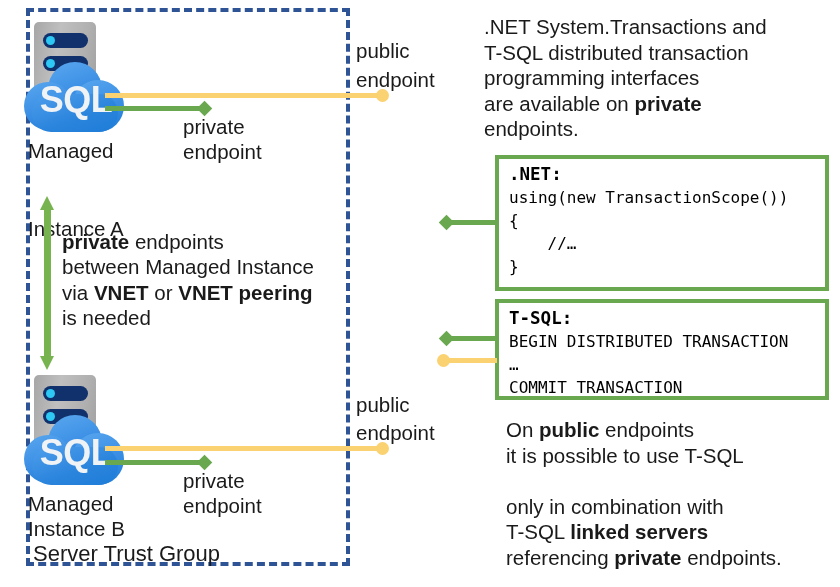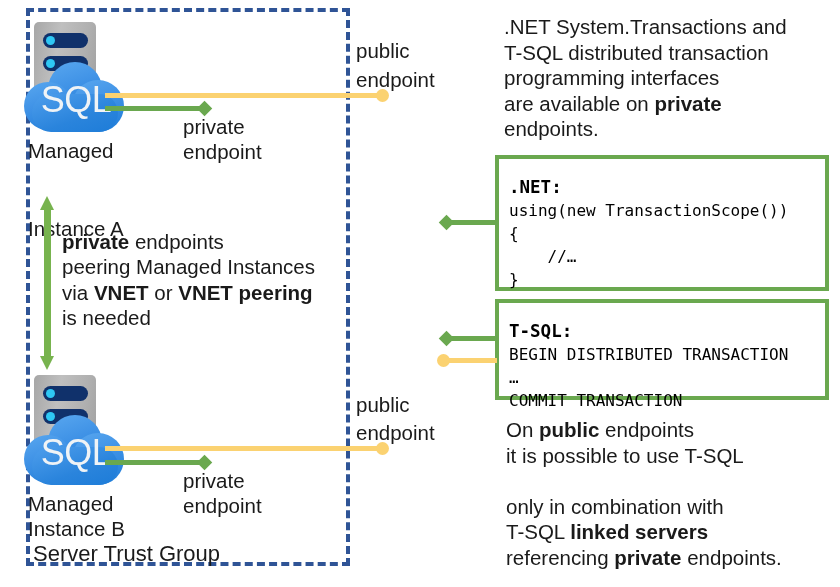--- a/index.html
+++ b/index.html
@@ -84,21 +84,21 @@
     border-radius: 20px;
     background: linear-gradient(160deg, #4e9eec 0%, #2a84dc 60%, #1d7cd8 100%);
   }
   .mi-cloud .sql-text {
     position: absolute;
     left: 0;
     top: 16px;
     width: 104px;
     text-align: center;
     font-family: "Liberation Sans", sans-serif;
-    font-weight: normal;
+    font-weight: bold;
     font-size: 36px;
     letter-spacing: -0.5px;
     color: #eff3f6;
     line-height: 44px;
   }
 
   
   .label {
     position: absolute;
     color: #1a1a1a;
@@ -172,21 +172,21 @@
     line-height: 25.5px;
   }
   .para b { font-weight: bold; }
 
   
   .code-box {
     position: absolute;
     border: 4px solid #6aa84f;
     background: #ffffff;
     box-sizing: border-box;
-    padding: 17px 10px 6px 10px;
+    padding: 4px 10px 6px 10px;
   }
   .code-box .code-title {
     font-family: "DejaVu Sans Mono", monospace;
     font-weight: bold;
     font-size: 17.5px;
     line-height: 23px;
     color: #000000;
   }
   .code-box pre {
     margin: 0;
@@ -237,21 +237,21 @@
 
   <div class="v-arrow">
     <div class="head up"></div>
     <div class="shaft"></div>
     <div class="head down"></div>
   </div>
 
   <div class="para" style="left:62px; top:203px; width:290px;">
     <br>
     <b>private</b><span> endpoints</span><br>
-    <span>peering Managed Instances</span><br>
+    <span>between Managed Instance</span><br>
     <span>via </span><b>VNET</b><span> or </span><b>VNET peering</b><br>
     <span>is needed</span><br>
   </div>
 
   <div class="mi-icon" style="left:18px; top:375px;">
     <div class="mi-tower">
       <div class="mi-bay b1">
         <div class="mi-bay-led"></div>
       </div>
       <div class="mi-bay b2">
@@ -275,21 +275,21 @@
   <div class="label" style="left:356px; top:392px;">public</div>
   <div class="label" style="left:356px; top:420px;">endpoint</div>
 
   <div class="line-h line-green" style="left:105px; top:460px; width:100px;"></div>
   <div class="diamond-green" style="left:199px; top:457px;"></div>
   <div class="label" style="left:183px; top:468px;">private</div>
   <div class="label" style="left:183px; top:493px;">endpoint</div>
 
   <div class="label" style="left:33px; top:541px; font-size:22px;">Server Trust Group</div>
 
-  <div class="para" style="left:504px; top:14px; width:330px;">
+  <div class="para" style="left:484px; top:14px; width:330px;">
     <span>.NET System.Transactions and</span><br>
     <span>T-SQL distributed transaction</span><br>
     <span>programming interfaces</span><br>
     <span>are available on </span><b>private</b><br>
     <span>endpoints.</span>
   </div>
 
   <div class="code-box" style="left:495px; top:155px; width:334px; height:136px;">
     <div class="code-title">.NET:</div>
     <pre>using(new TransactionScope())

